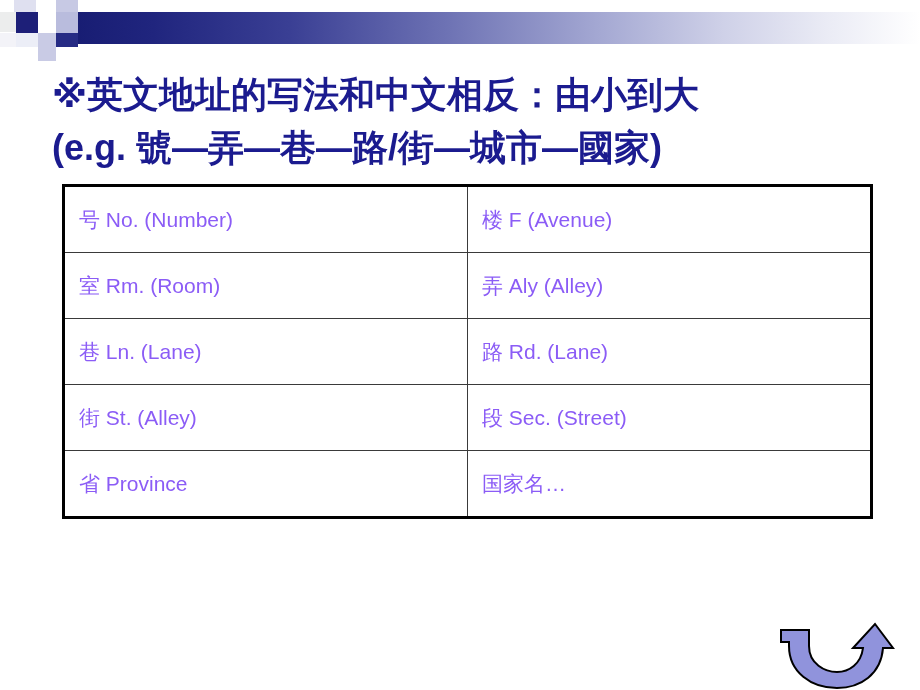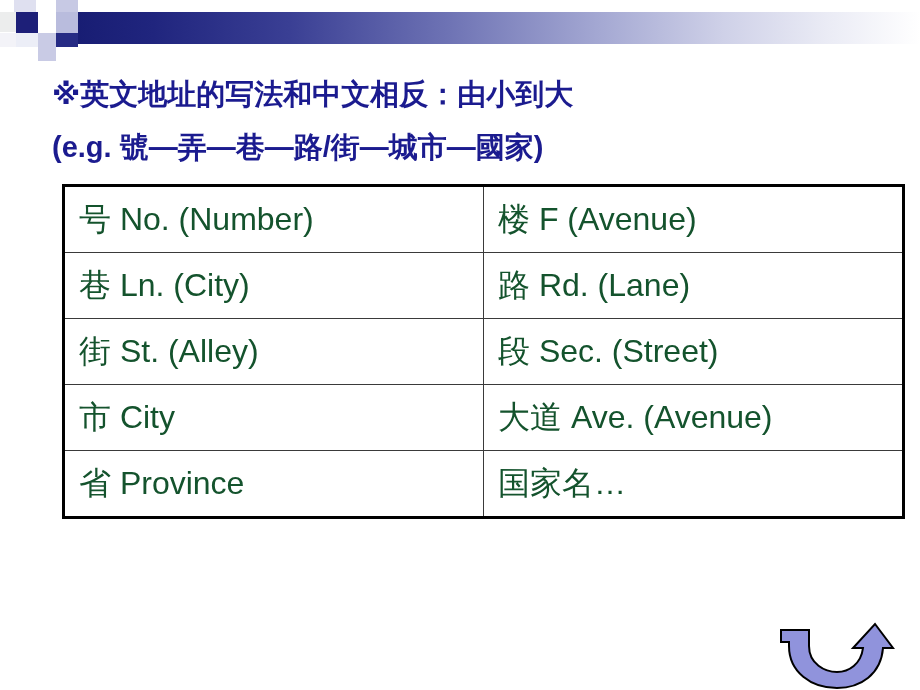--- a/index.html
+++ b/index.html
@@ -56,21 +56,21 @@
   .sq-l { left: 38px;  top: 47px; width: 18px; height: 14px; background: #c9cbe5; }
   .sq-m { left: 16px;  top: 47px; width: 22px; height: 14px; background: #ffffff; }
 
   
   #slide-title {
     position: absolute;
     left: 52px;
     top: 68px;
     width: 840px;
     color: #1b1b8f;
-    font-size: 29px;
+    font-size: 36px;
     font-weight: bold;
     line-height: 53px;
     letter-spacing: 0px;
     white-space: nowrap;
   }
   #slide-title .serif {
     font-family: Liberation Sans, sans-serif;
   }
   .title-line { display: block; }
 
@@ -81,23 +81,23 @@
     top: 184px;
     width: 776px;
     border-collapse: collapse;
     border: 3px solid #000000;
     background: #ffffff;
     table-layout: fixed;
   }
   #address-table td {
     border: 1px solid #3a3a3a;
     height: 65px;
-    padding: 0 16px 0 14px;
-    color: #14532d;
-    font-size: 32px;
+    padding: 0 0 0 14px;
+    color: #8b5cf6;
+    font-size: 21px;
     font-weight: normal;
     vertical-align: middle;
     white-space: nowrap;
   }
   #address-table td.col-left  { width: 388px; }
   #address-table td.col-right { width: 388px; }
 
   
   #return-arrow {
     position: absolute;
@@ -132,30 +132,30 @@
   <span class="title-line"><span class="serif">(e.g. </span><span>號—弄—巷—路/街—城市—國家)</span></span>
 </div>
 
 <table id="address-table">
   <tbody>
     <tr>
       <td class="col-left">号 No. (Number)</td>
       <td class="col-right">楼 F (Avenue)</td>
     </tr>
     <tr>
-      <td class="col-left">巷 Ln. (City)</td>
+      <td class="col-left">室 Rm. (Room)</td>
+      <td class="col-right">弄 Aly (Alley)</td>
+    </tr>
+    <tr>
+      <td class="col-left">巷 Ln. (Lane)</td>
       <td class="col-right">路 Rd. (Lane)</td>
     </tr>
     <tr>
       <td class="col-left">街 St. (Alley)</td>
       <td class="col-right">段 Sec. (Street)</td>
-    </tr>
-    <tr>
-      <td class="col-left">市 City</td>
-      <td class="col-right">大道 Ave. (Avenue)</td>
     </tr>
     <tr>
       <td class="col-left">省 Province</td>
       <td class="col-right">国家名…</td>
     </tr>
   </tbody>
 </table>
 
 <svg id="return-arrow" viewBox="0 0 120 78">
   <path d="M 6 18

